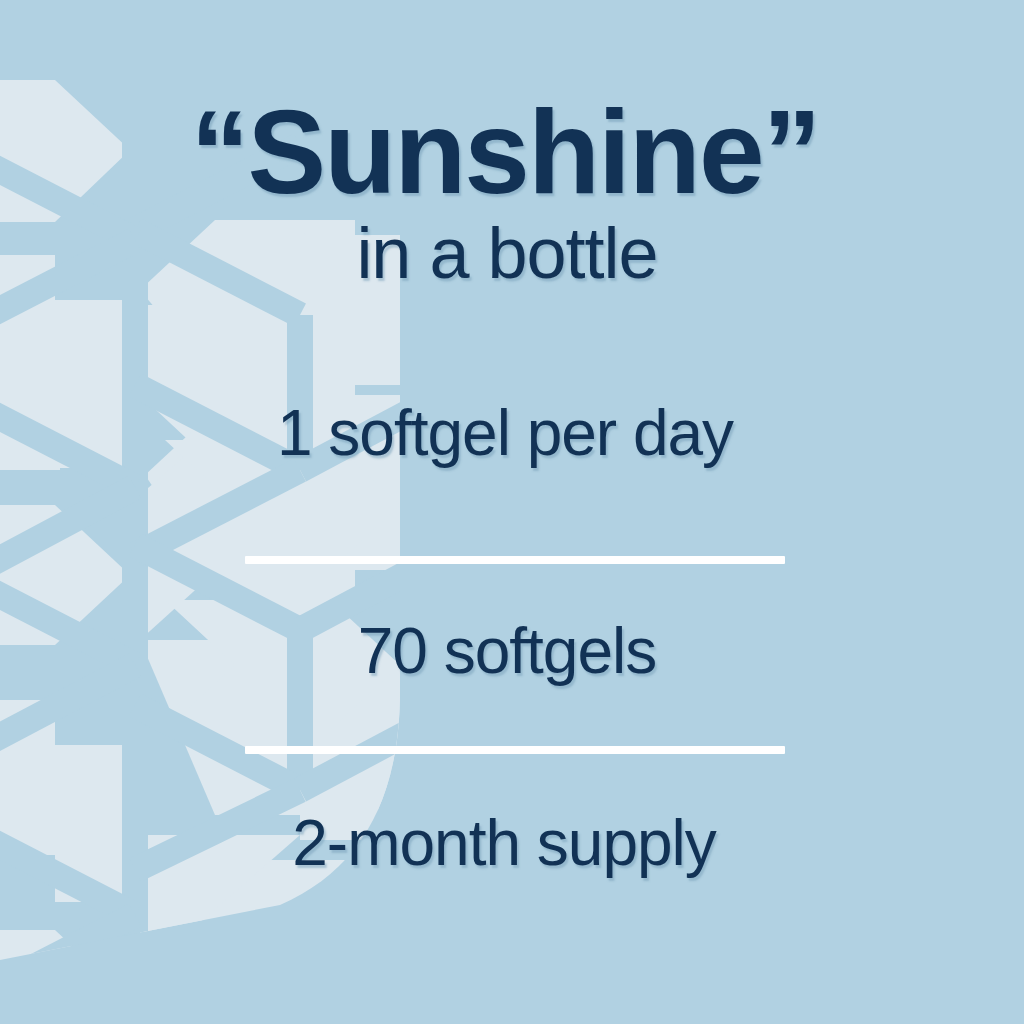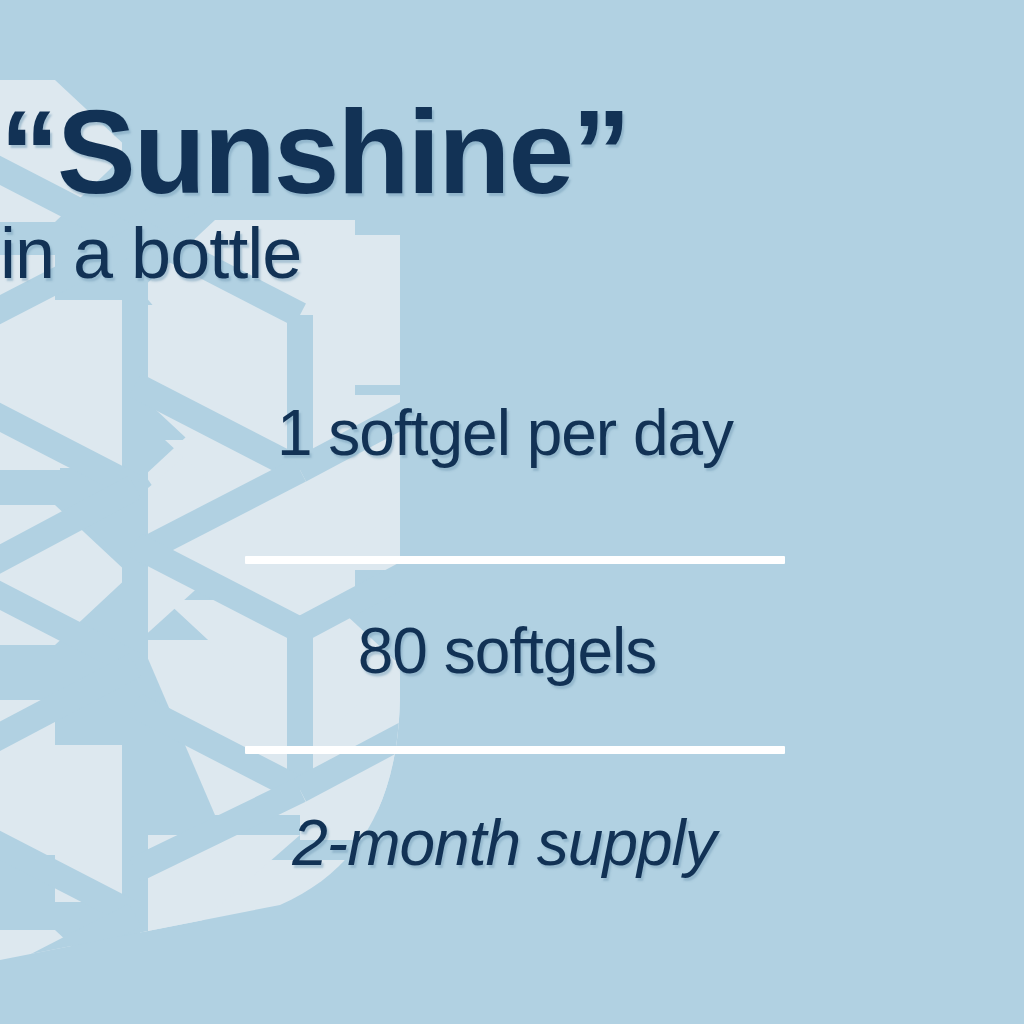--- a/index.html
+++ b/index.html
@@ -30,21 +30,21 @@
   #content {
     position:absolute;
     left:0; top:0;
     width:1024px; height:1024px;
   }
 
   .headline-block {
     position:absolute;
     left:0; top:92px;
     width:1024px;
-    text-align:left;
+    text-align:center;
   }
 
   .headline {
     font-size:118px;
     font-weight:bold;
     line-height:1.02;
     color:#123255;
     letter-spacing:-2px;
     text-shadow:2px 3px 2px rgba(120,160,185,0.55);
     padding-right:14px;
@@ -67,21 +67,21 @@
     text-align:center;
     font-size:64px;
     font-weight:normal;
     color:#123255;
     letter-spacing:-1px;
     text-shadow:2px 3px 2px rgba(120,160,185,0.5);
   }
 
   #fact-1 { top:396px; padding-right:14px; }
   #fact-2 { top:614px; padding-right:10px; }
-  #fact-3 { top:806px; padding-right:16px;font-style:italic; }
+  #fact-3 { top:806px; padding-right:16px; }
 
   .divider {
     position:absolute;
     left:245px;
     width:540px;
     height:8px;
     background:#ffffff;
     border-radius:1px;
   }
   #divider-1 { top:556px; }
@@ -176,20 +176,20 @@
 
     <div class="headline-block">
       <div class="headline">“Sunshine”</div>
       <div class="subhead">in a bottle</div>
     </div>
 
     <div class="fact" id="fact-1">1 softgel per day</div>
 
     <div class="divider" id="divider-1"></div>
 
-    <div class="fact" id="fact-2">80 softgels</div>
+    <div class="fact" id="fact-2">70 softgels</div>
 
     <div class="divider" id="divider-2"></div>
 
     <div class="fact" id="fact-3">2-month supply</div>
 
   </div>
 </div>
 
 </body></html>

